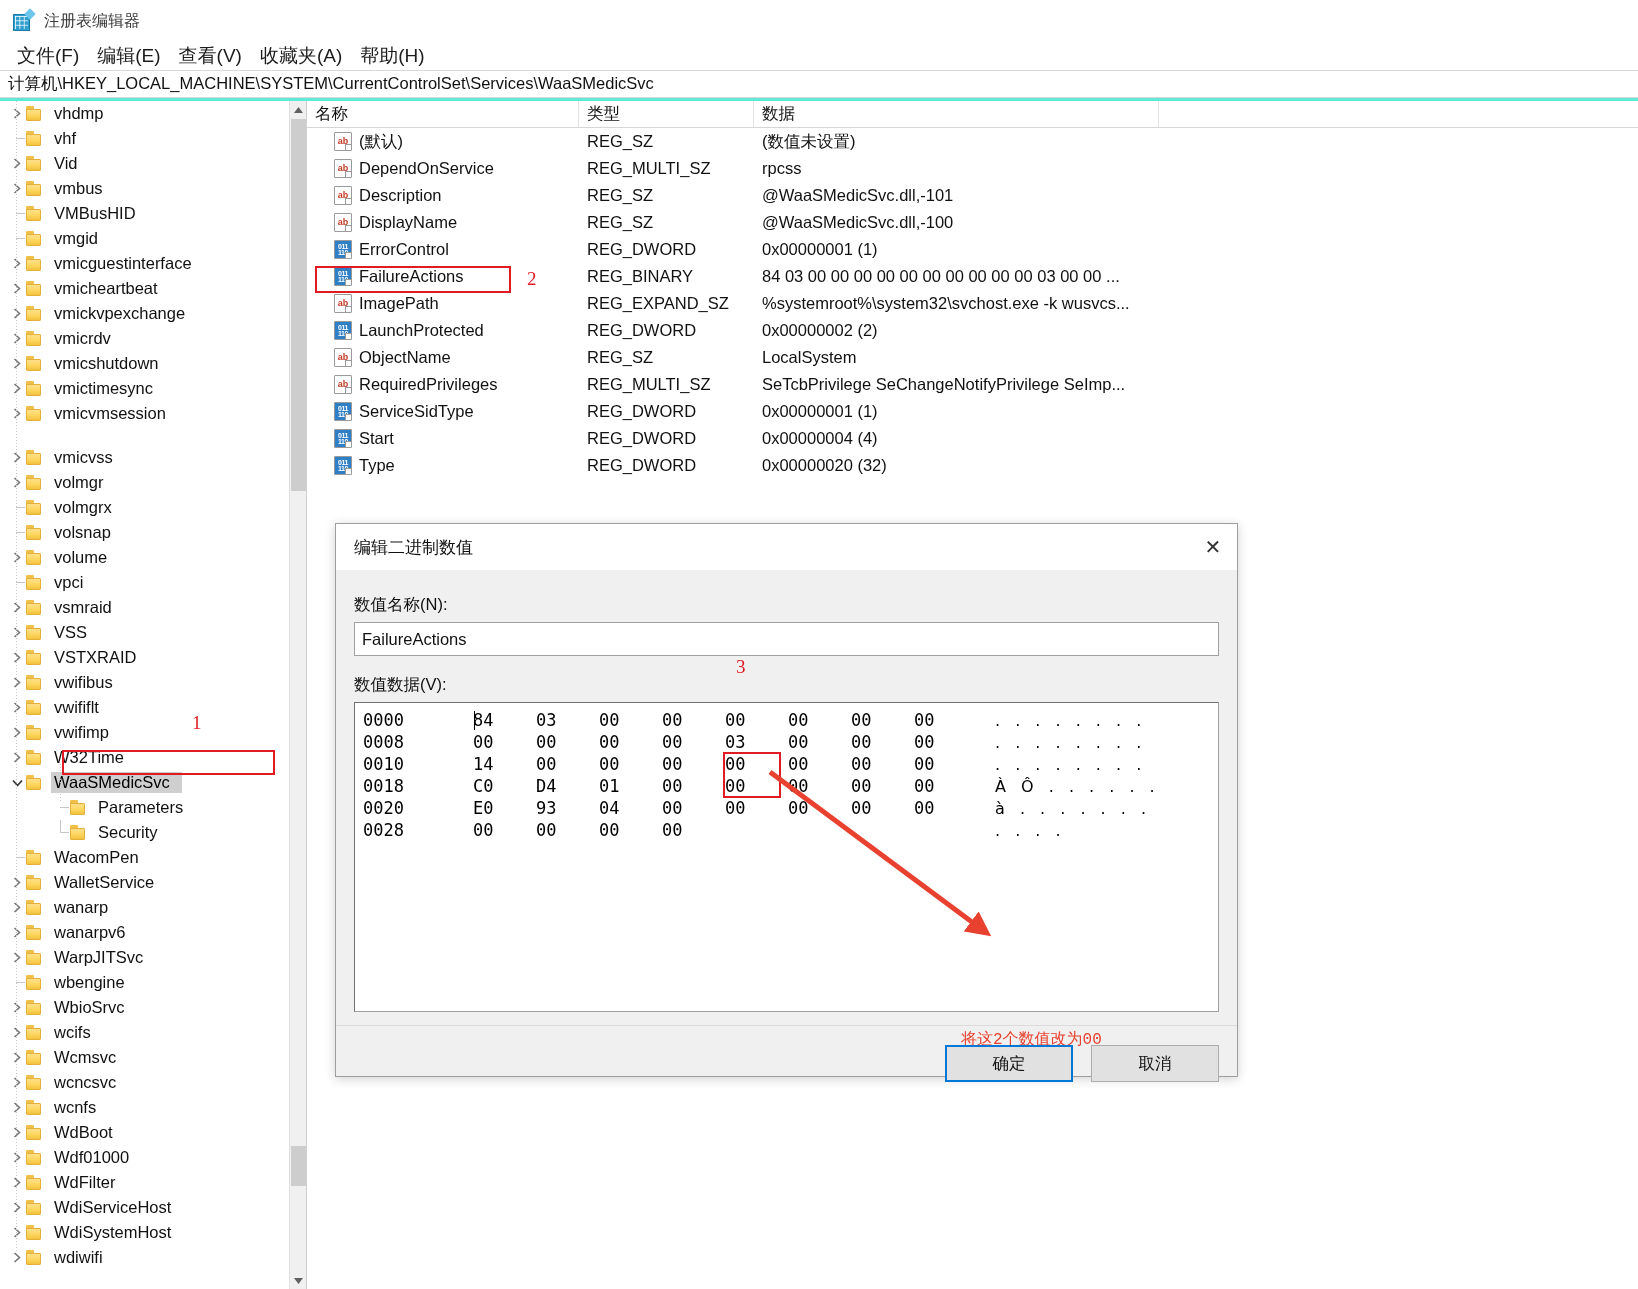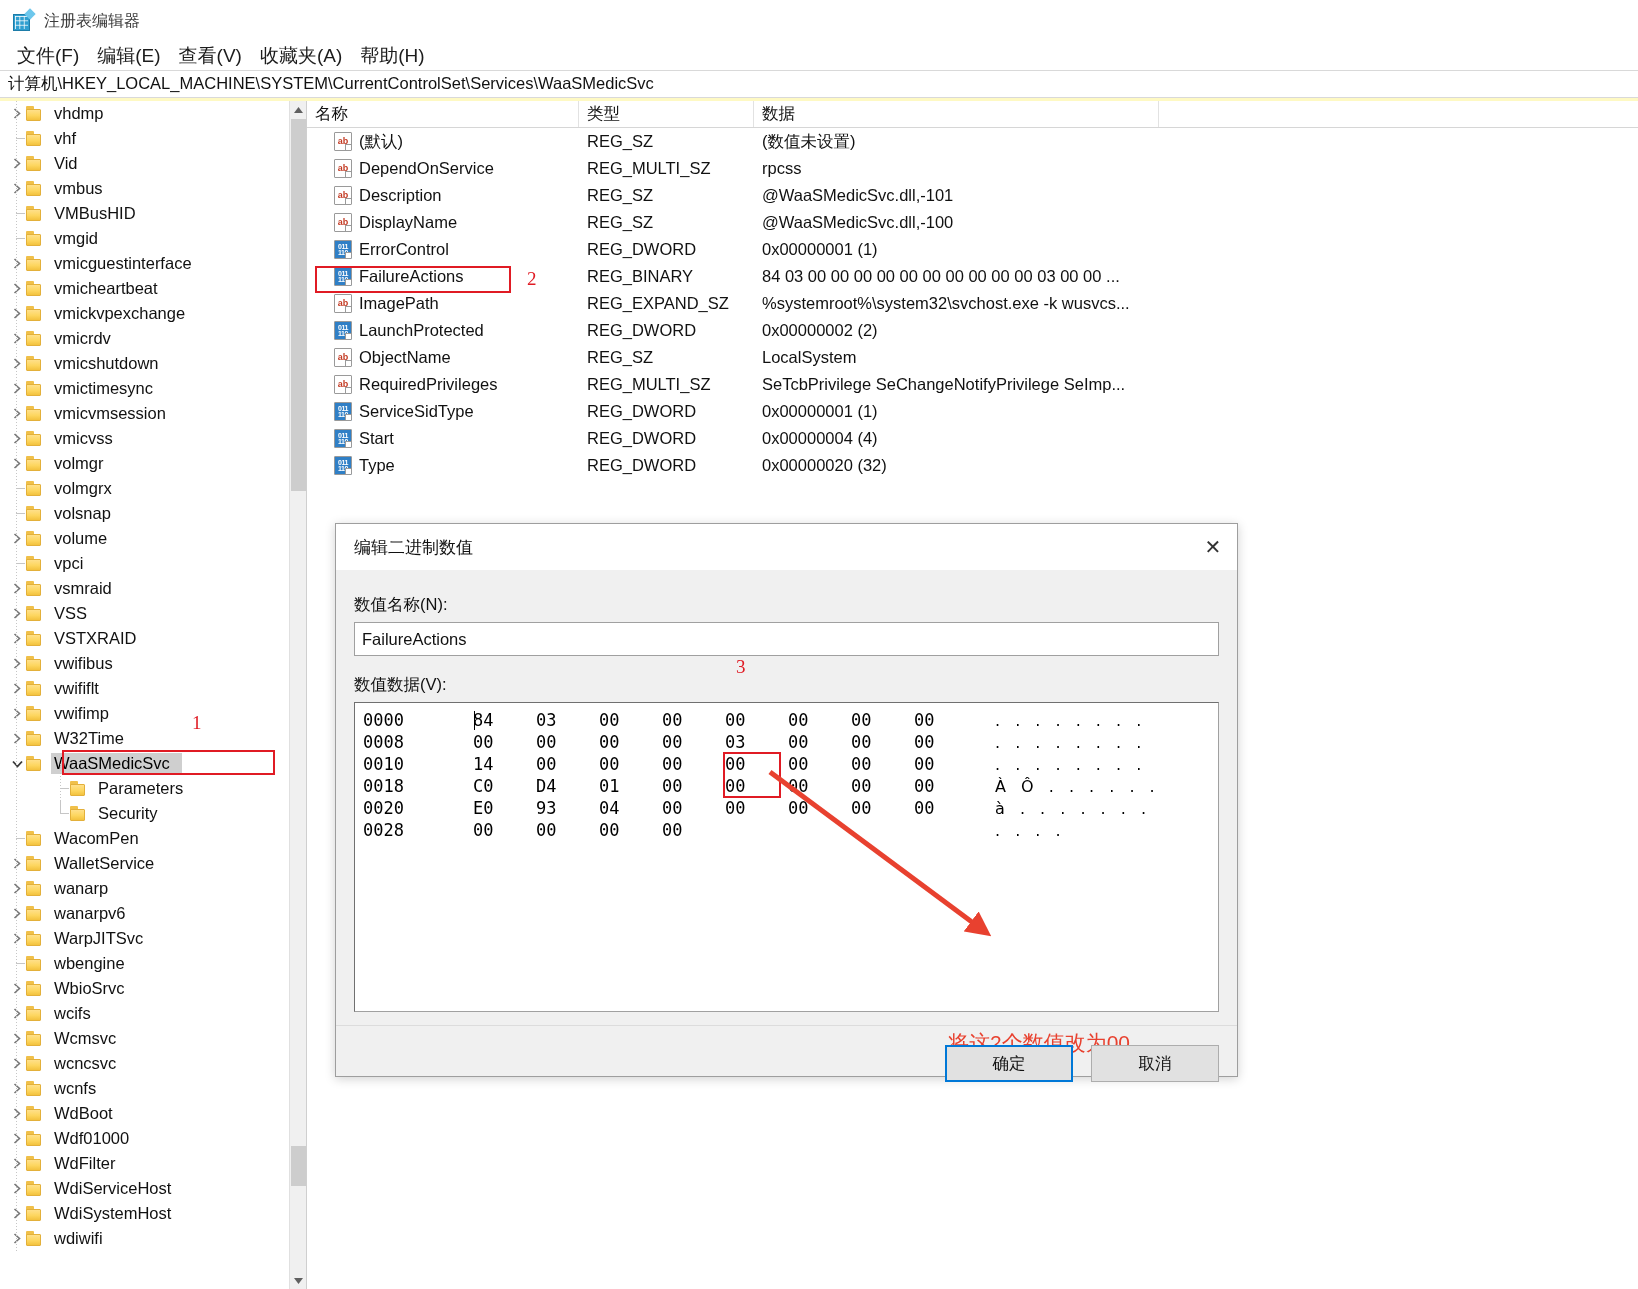--- a/index.html
+++ b/index.html
@@ -6,21 +6,21 @@
   html, body {
     margin: 0; padding: 0;
     width: 1638px; height: 1289px;
     background: #ffffff;
     font-family: "Liberation Sans", "DejaVu Sans", sans-serif;
     overflow: hidden;
   }
   #app {
     position: relative;
     width: 1638px; height: 1289px;
-    background: #fef9c3;
+    background: #5eead4;
   }
 
   
   .titlebar {
     height: 42px;
     display: flex;
     align-items: center;
     padding-left: 12px;
     background: #ffffff;
   }
@@ -410,23 +410,24 @@
   .dlg-sep {
     position: absolute;
     left: 0; right: 0;
     bottom: 76px;
     height: 1px;
     background: #dcdcdc;
   }
   .red-note {
     position: absolute;
     color: #e8412f;
-    font-family: Liberation Sans, sans-serif;
-    font-size: 21px;
+    font-family: Liberation Mono, monospace;
+    font-size: 16px;
     white-space: nowrap;
+    margin-left: 13px;
   }
   .overlay-svg {
     position: absolute;
     left: 0; top: 0;
     width: 1638px; height: 1289px;
     pointer-events: none;
   }
 </style>
 </head>
 <body>
@@ -593,21 +594,21 @@
               <svg width="8" height="11" viewBox="0 0 8 11">
                 <path d="M1.5 1 L6.5 5.5 L1.5 10" fill="none" stroke="#767676" stroke-width="1.6"></path>
               </svg>
             </span>
             <span class="folder">
               <span class="tab"></span>
               <span class="body"></span>
             </span>
             <span class="tree-label">vmicvmsession</span>
           </div>
-          <div class="tree-row" style="padding-left: 8px;">
+          <div class="tree-row" style="padding-left: 8px; margin-top: 19px;">
             <span class="chev">
               <svg width="8" height="11" viewBox="0 0 8 11">
                 <path d="M1.5 1 L6.5 5.5 L1.5 10" fill="none" stroke="#767676" stroke-width="1.6"></path>
               </svg>
             </span>
             <span class="folder">
               <span class="tab"></span>
               <span class="body"></span>
             </span>
             <span class="tree-label">vmicvss</span>

